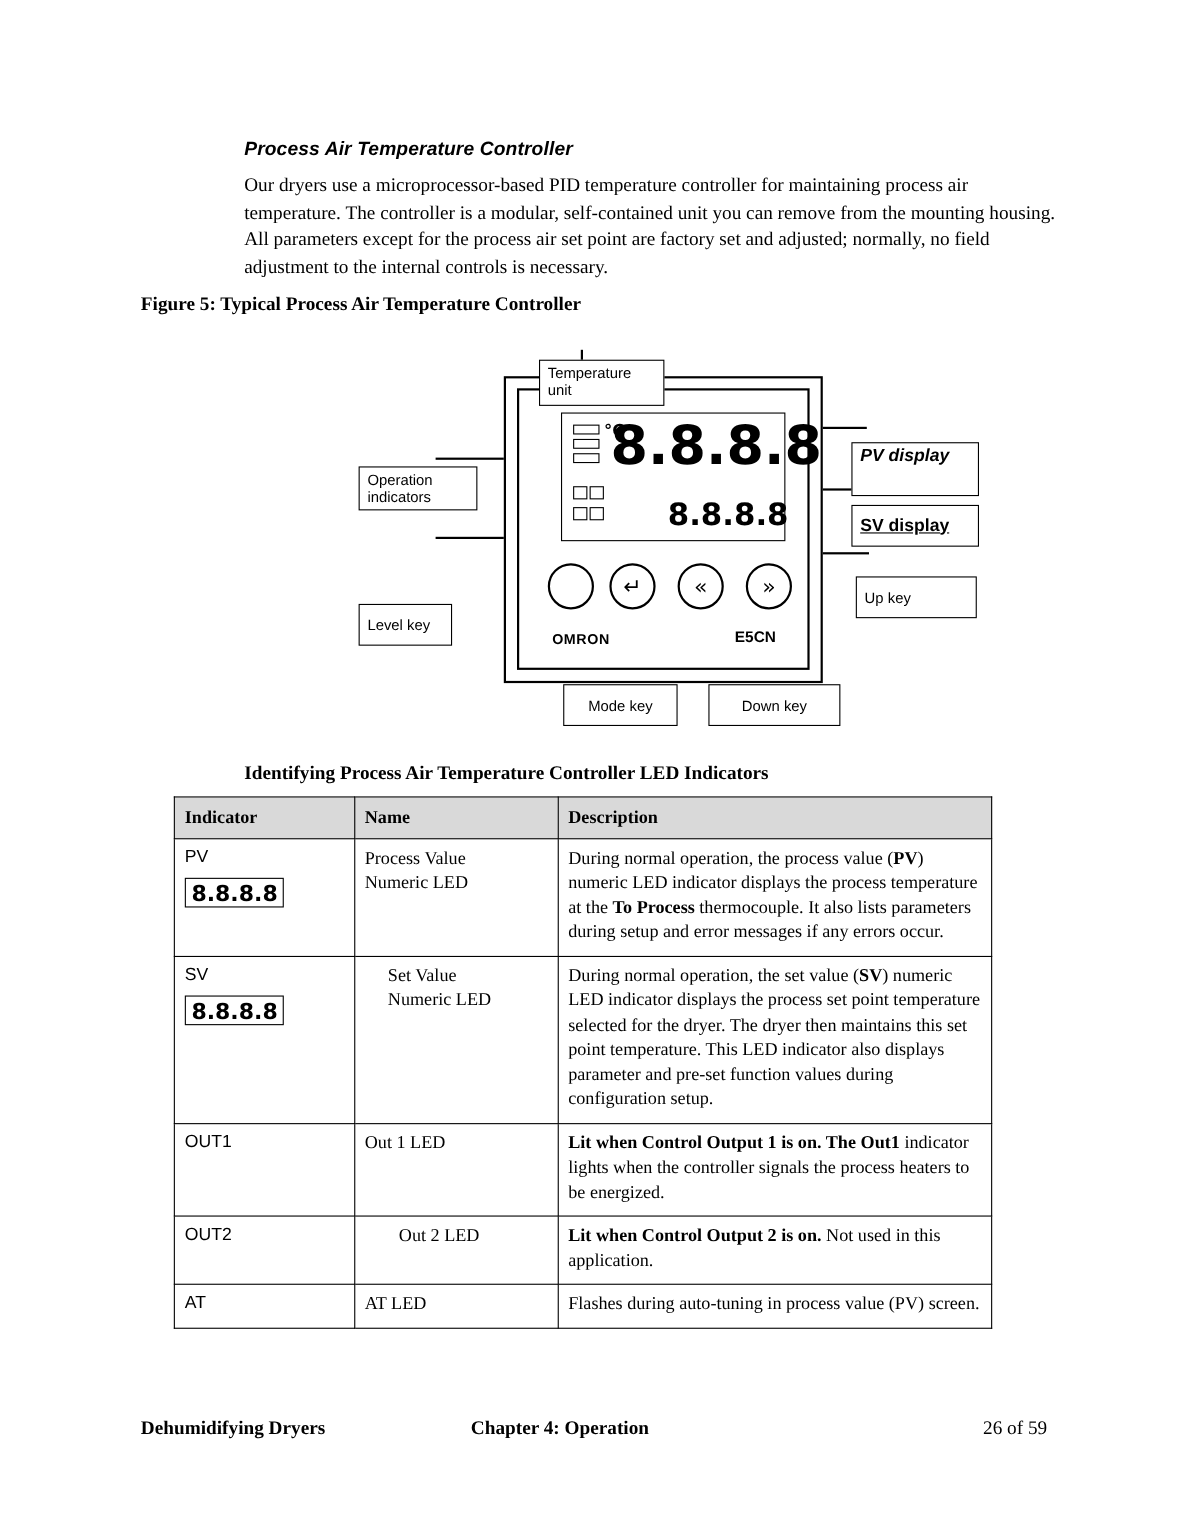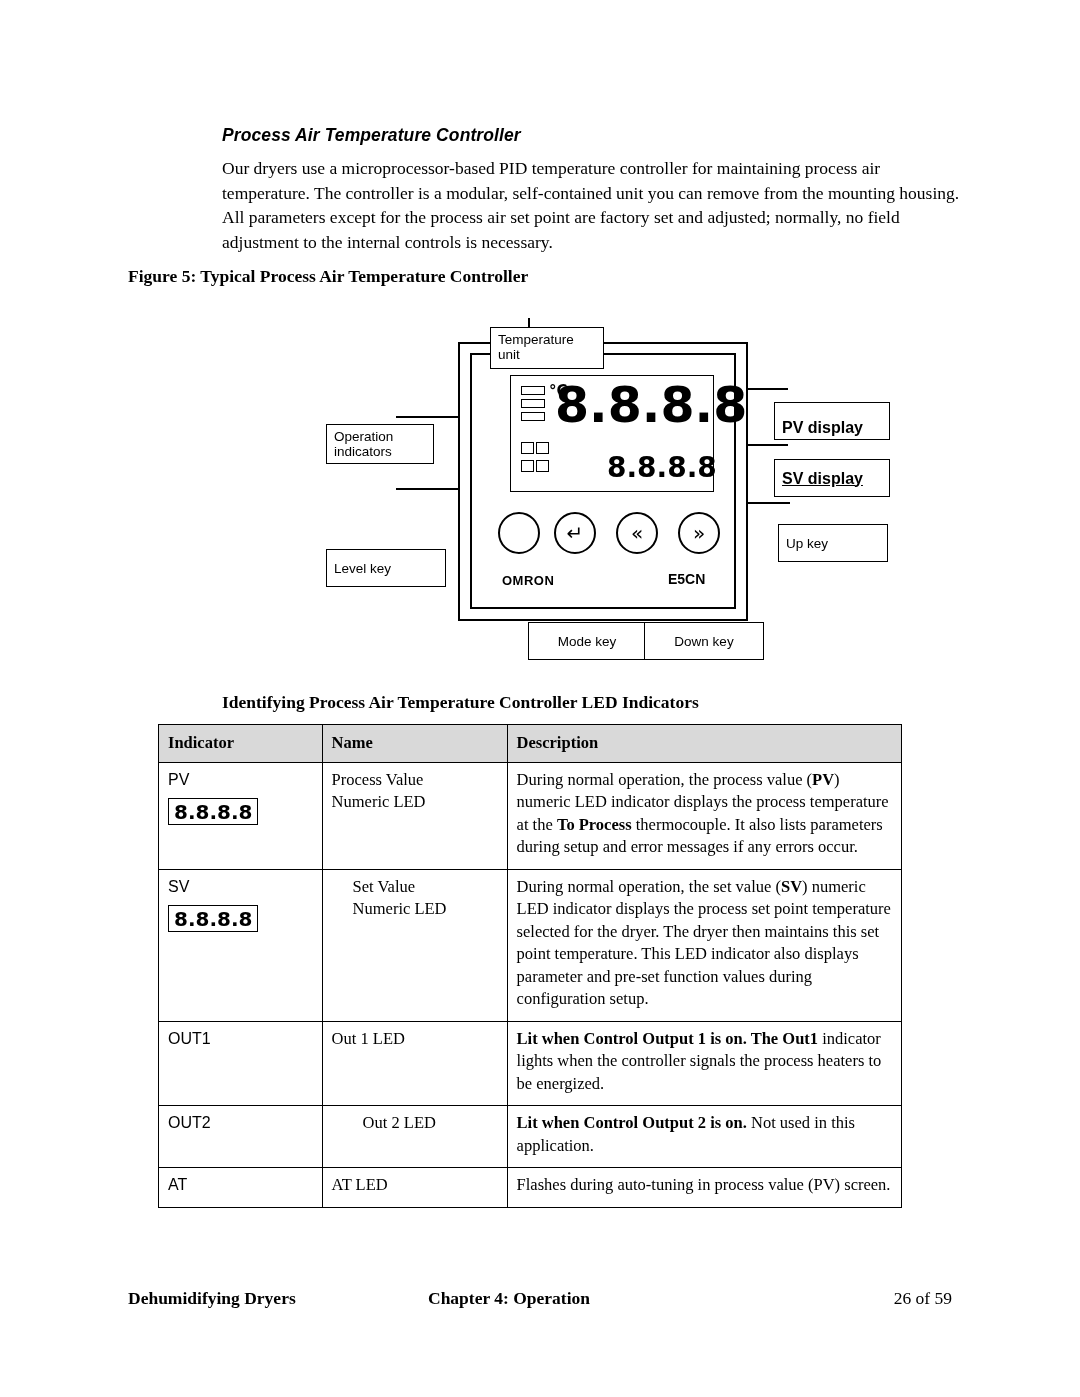--- a/index.html
+++ b/index.html
@@ -288,29 +288,29 @@
 
     <div class="leader" style="left:412px; top:204px; width:1.8px; height:100px;"></div>
     <div class="leader" style="left:500px; top:204px; width:1.8px; height:100px;"></div>
 
     <div class="callout" style="left:362px; top:4px; width:114px; height:42px;margin-top:31px;">Temperature
 unit</div>
 
     <div class="callout" style="left:198px; top:132px; width:108px; height:40px; top:132px;">Operation
 indicators</div>
 
-    <div class="callout" style="left:198px; top:257px; width:120px; height:38px; display:flex; align-items:center;">Level key</div>
-
-    <div class="callout" style="left:646px; top:110px; width:116px; height:38px; display:flex; align-items:flex-end;"><span class="bold" style="font-size:16px">PV display</span></div>
+    <div class="callout" style="left:198px; top:257px; width:85px; height:38px; display:flex; align-items:center;">Level key</div>
+
+    <div class="callout" style="left:646px; top:110px; width:116px; height:49px; display:flex; align-items:flex-start;font-style:italic;"><span class="bold" style="font-size:16px">PV display</span></div>
 
     <div class="callout" style="left:646px; top:167px; width:116px; height:38px; display:flex; align-items:center;text-decoration:underline;"><span class="bold" style="font-size:16px">SV display</span></div>
 
     <div class="callout" style="left:650px; top:232px; width:110px; height:38px; display:flex; align-items:center;">Up key</div>
 
-    <div class="callout" style="left:400px; top:330px; width:118px; height:38px; display:flex; align-items:center; justify-content:center;">Mode key</div>
+    <div class="callout" style="left:384px; top:330px; width:104px; height:38px; display:flex; align-items:center; justify-content:center;">Mode key</div>
 
     <div class="callout" style="left:516px; top:330px; width:120px; height:38px; display:flex; align-items:center; justify-content:center;">Down key</div>
 
     <div class="ctrl-outer">
       <div class="ctrl-inner">
 
         <div class="display-box">
           <div class="ind-col">
             <div class="ind-bar"></div>
             <div class="ind-bar"></div>

